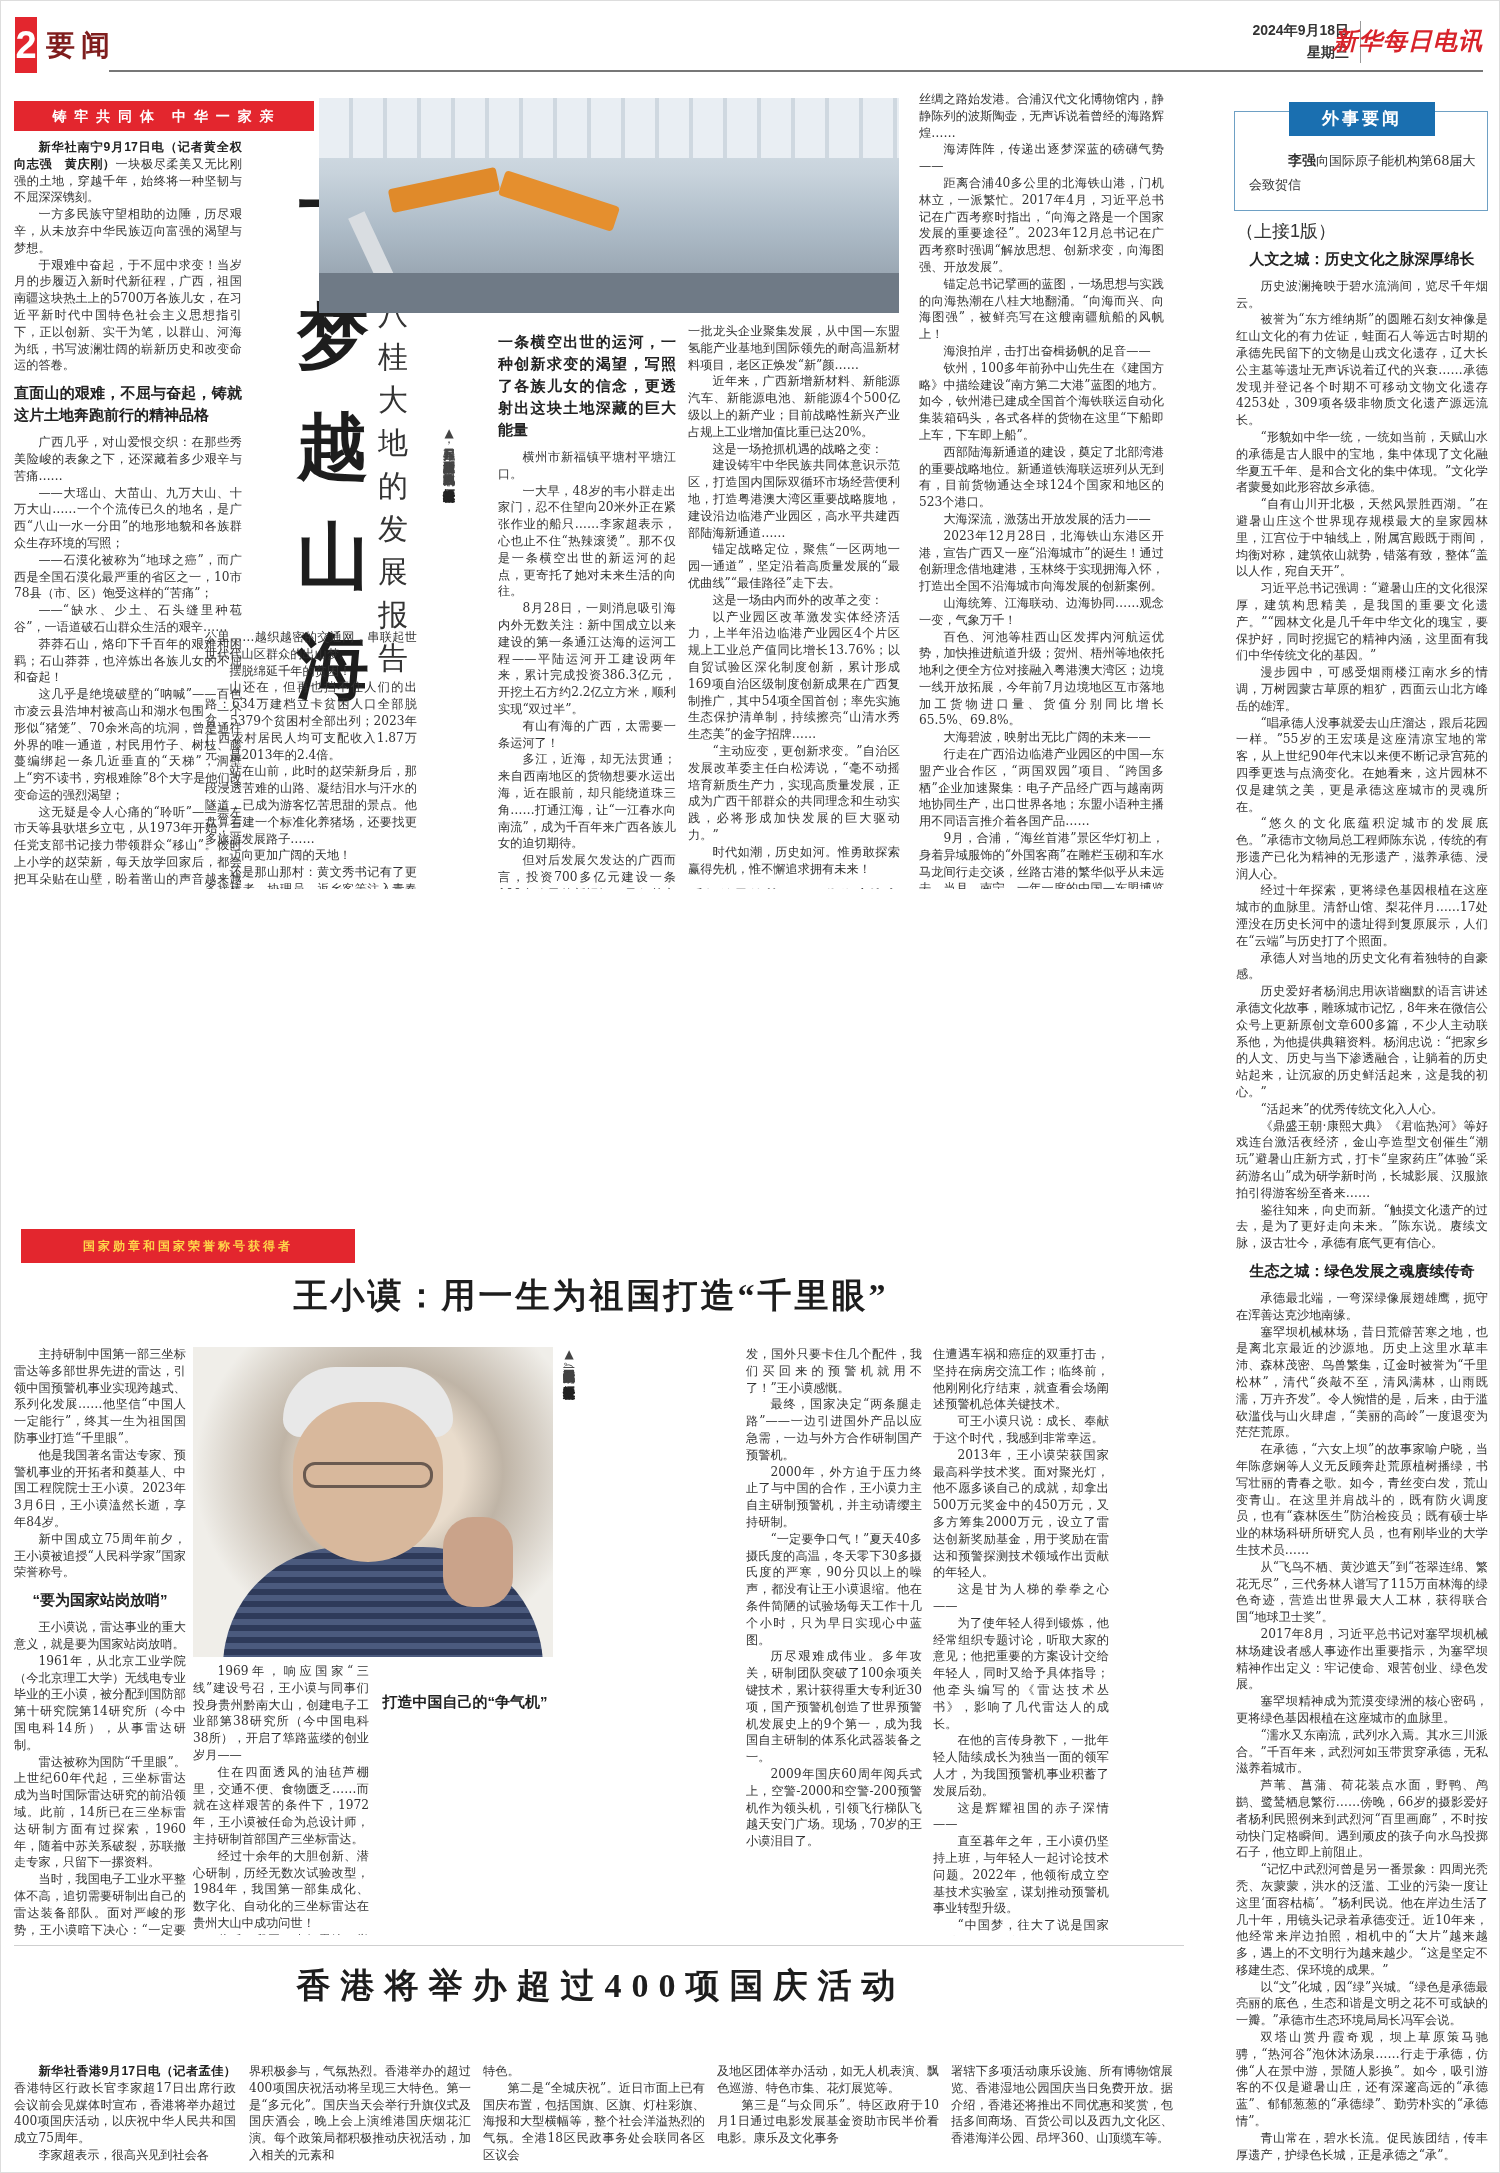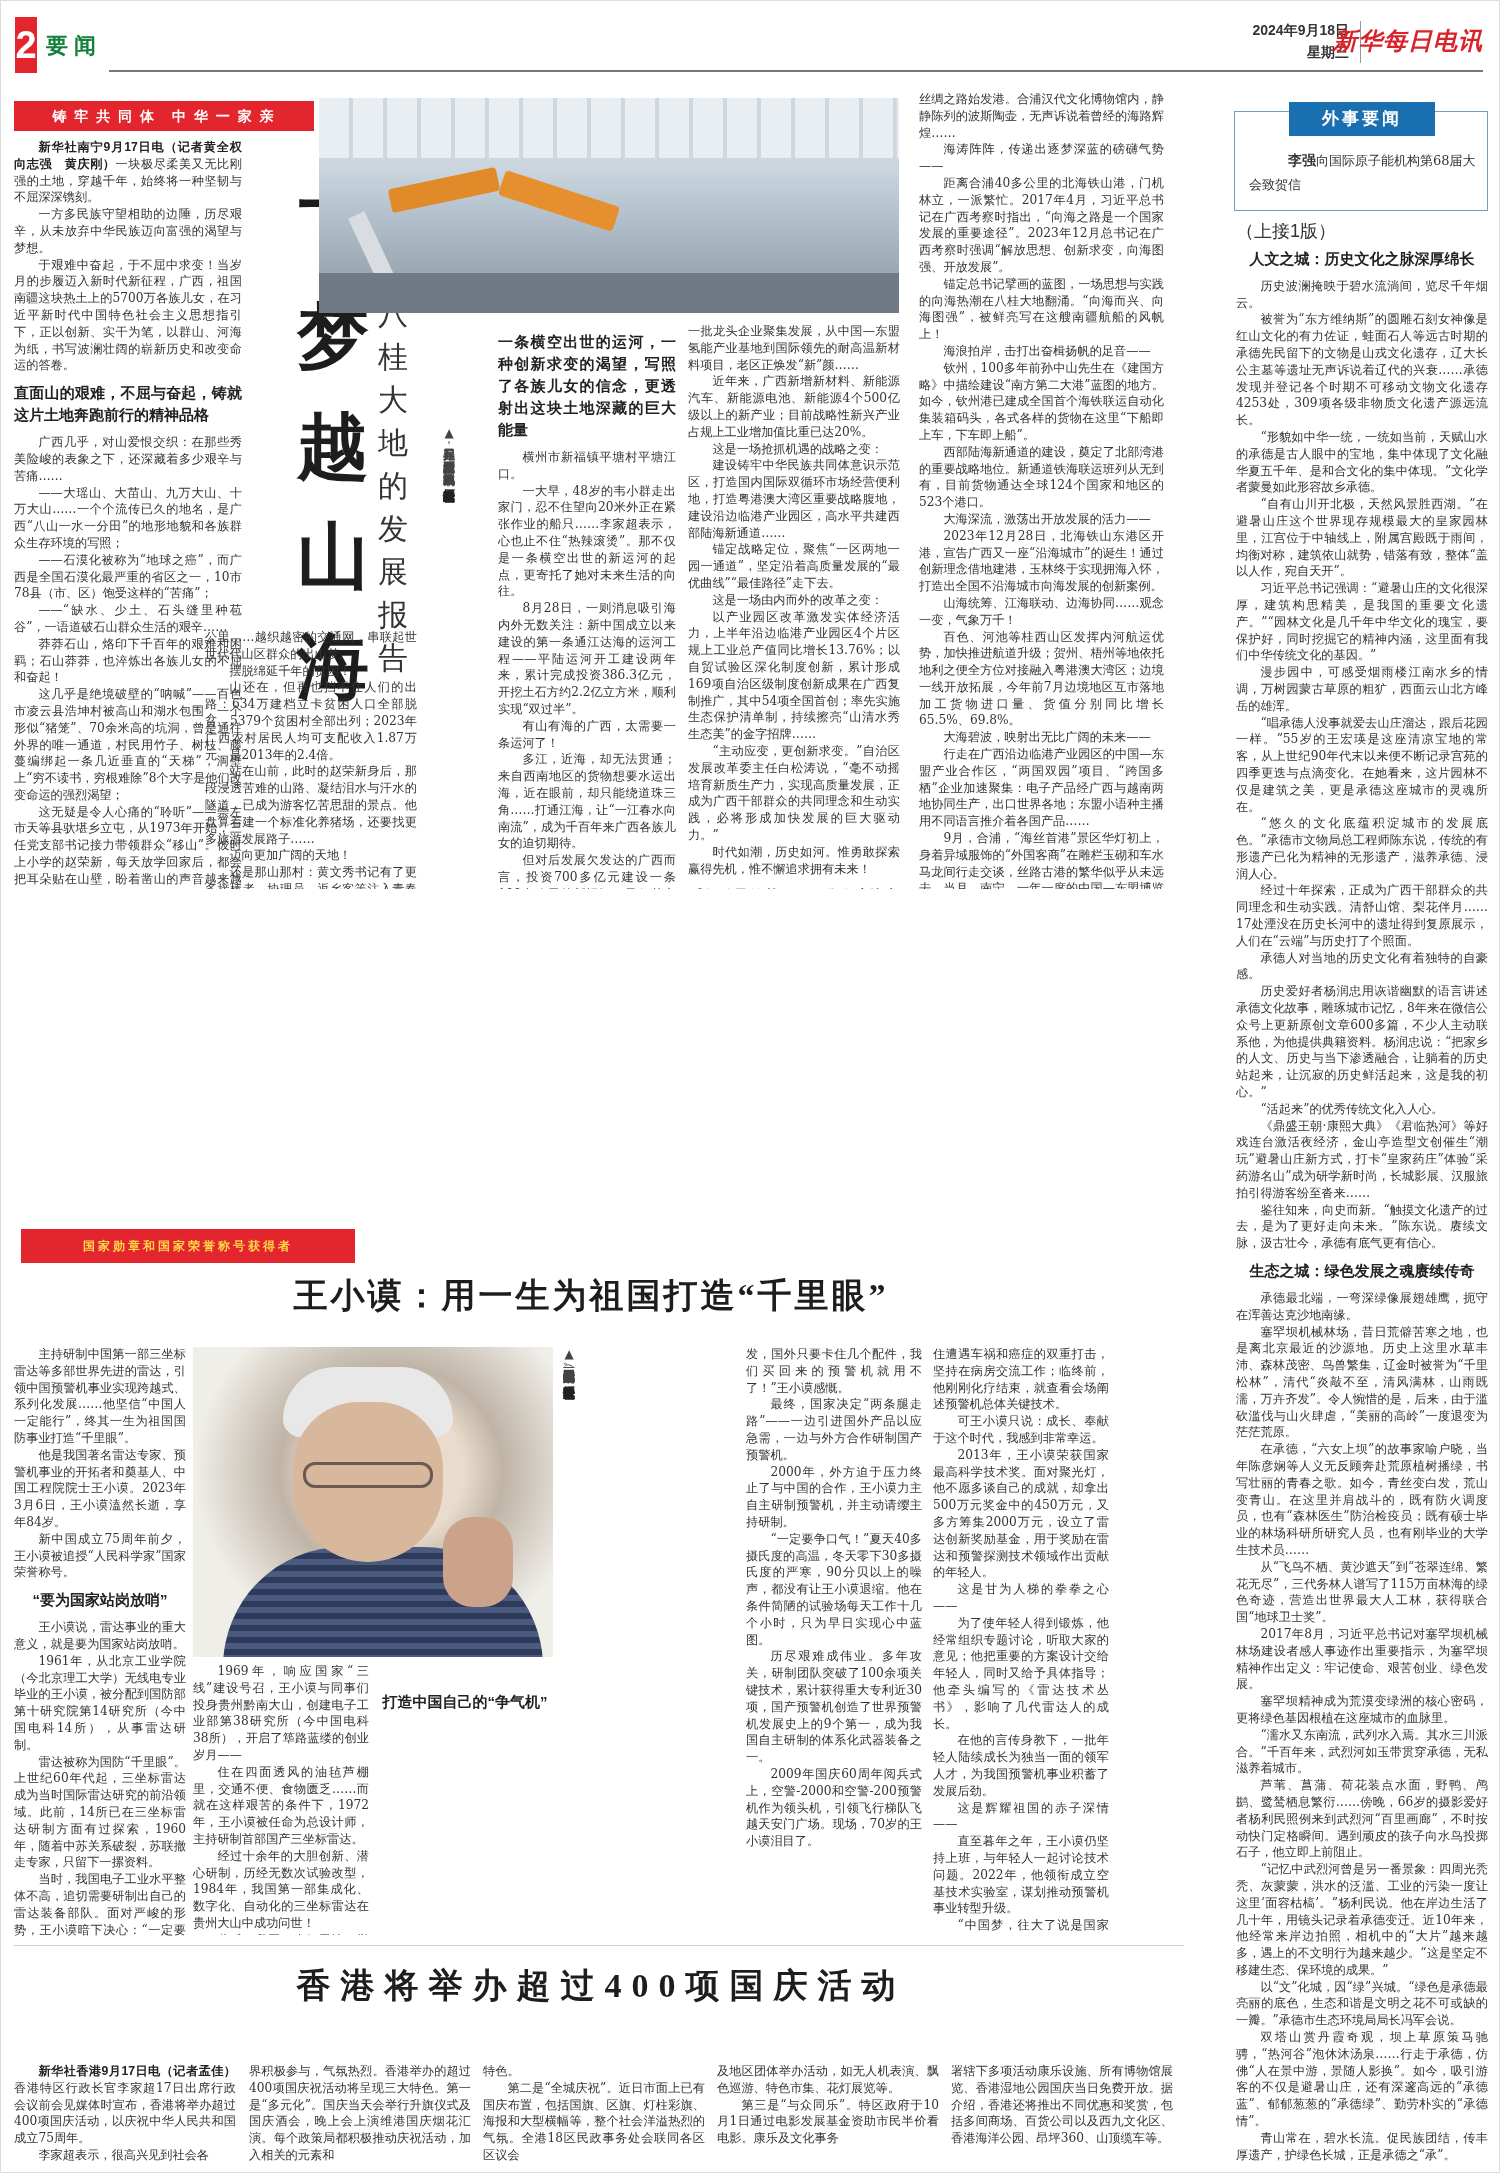--- a/index.html
+++ b/index.html
@@ -3,21 +3,21 @@
 <meta charset="utf-8">
 <style>
   * { box-sizing: border-box; margin: 0; padding: 0; }
   html, body { width: 1500px; height: 2173px; background: #ffffff; overflow: hidden; }
   body { font-family: "DejaVu Serif", "Liberation Serif", serif; color: #2a2a2a; position: relative; }
   .page { position: absolute; left: 0; top: 0; width: 1500px; height: 2173px; background: #fff; border: 1px solid #ddd; }
 
   
   .page-num { position: absolute; left: 14px; top: 16px; width: 22px; height: 56px; background: #e3262e; color: #fff;
     font-family: "Liberation Sans", sans-serif; font-weight: bold; font-size: 38px; text-align: center; line-height: 56px; }
-  .section-name { position: absolute; left: 45px; top: 16px; font-size: 22px; color: #15803d; font-weight: bold; letter-spacing: 6px; line-height: 56px; }
+  .section-name { position: absolute; left: 45px; top: 16px; font-size: 29px; color: #7f1d1d; font-weight: bold; letter-spacing: 6px; line-height: 56px; }
   .masthead-rule { position: absolute; left: 108px; right: 16px; top: 69px; border-top: 2px solid #777; }
   .mast-date { position: absolute; right: 150px; top: 18px; font-family: "Liberation Sans", sans-serif; font-size: 14px; font-weight: bold; color: #333; text-align: right; line-height: 22px; }
   .mast-div { position: absolute; right: 138px; top: 20px; height: 42px; border-left: 1px solid #999; }
   .mast-brand { position: absolute; right: 16px; top: 24px; font-size: 24px; color: #d8232a; font-weight: bold; font-style: italic; letter-spacing: 1px; }
 
   .red-banner { position: absolute; background: #e3262e; color: #fff; font-family: "Liberation Sans", sans-serif; font-weight: bold; text-align: center; }
   .col { position: absolute; font-size: 12.2px; line-height: 16.8px; text-align: justify; color: #333; overflow: hidden; }
   .col p { text-indent: 2em; }
   .col p.lead b { font-family: "Liberation Sans", sans-serif; font-weight: bold; color: #222; }
   .subhead { font-family: "Liberation Sans", sans-serif; font-weight: bold; font-size: 15px; line-height: 22px; color: #222; margin: 8px 0; text-indent: 0 !important; }
@@ -180,21 +180,21 @@
     <div style="font-family:'Liberation Sans',sans-serif; font-size:18px; margin-bottom:6px;">（上接1版）</div>
     <div class="subhead center">人文之城：历史文化之脉深厚绵长</div>
     <p>历史波澜掩映于碧水流淌间，览尽千年烟云。</p>
     <p>被誉为“东方维纳斯”的圆雕石刻女神像是红山文化的有力佐证，蛙面石人等远古时期的承德先民留下的文物是山戎文化遗存，辽大长公主墓等遗址无声诉说着辽代的兴衰……承德发现并登记各个时期不可移动文物文化遗存4253处，309项各级非物质文化遗产源远流长。</p>
     <p>“形貌如中华一统，一统如当前，天赋山水的承德是古人眼中的宝地，集中体现了文化融华夏五千年、是和合文化的集中体现。”文化学者蒙曼如此形容故乡承德。</p>
     <p>“自有山川开北极，天然风景胜西湖。”在避暑山庄这个世界现存规模最大的皇家园林里，江宫位于中轴线上，附属宫殿既于雨间，均衡对称，建筑依山就势，错落有致，整体“盖以人作，宛自天开”。</p>
     <p>习近平总书记强调：“避暑山庄的文化很深厚，建筑构思精美，是我国的重要文化遗产。”“园林文化是几千年中华文化的瑰宝，要保护好，同时挖掘它的精神内涵，这里面有我们中华传统文化的基因。”</p>
     <p>漫步园中，可感受烟雨楼江南水乡的情调，万树园蒙古草原的粗犷，西面云山北方峰岳的雄浑。</p>
     <p>“唱承德人没事就爱去山庄溜达，跟后花园一样。”55岁的王宏瑛是这座清凉宝地的常客，从上世纪90年代末以来便不断记录宫苑的四季更迭与点滴变化。在她看来，这片园林不仅是建筑之美，更是承德这座城市的灵魂所在。</p>
     <p>“悠久的文化底蕴积淀城市的发展底色。”承德市文物局总工程师陈东说，传统的有形遗产已化为精神的无形遗产，滋养承德、浸润人心。</p>
-    <p>经过十年探索，正成为广西干部群众的共同理念和生动实践。清舒山馆、梨花伴月……17处湮没在历史长河中的遗址得到复原展示，人们在“云端”与历史打了个照面。</p>
+    <p>经过十年探索，更将绿色基因根植在这座城市的血脉里。清舒山馆、梨花伴月……17处湮没在历史长河中的遗址得到复原展示，人们在“云端”与历史打了个照面。</p>
     <p>承德人对当地的历史文化有着独特的自豪感。</p>
     <p>历史爱好者杨润忠用诙谐幽默的语言讲述承德文化故事，雕琢城市记忆，8年来在微信公众号上更新原创文章600多篇，不少人主动联系他，为他提供典籍资料。杨润忠说：“把家乡的人文、历史与当下渗透融合，让躺着的历史站起来，让沉寂的历史鲜活起来，这是我的初心。”</p>
     <p>“活起来”的优秀传统文化入人心。</p>
     <p>《鼎盛王朝·康熙大典》《君临热河》等好戏连台激活夜经济，金山亭造型文创催生“潮玩”避暑山庄新方式，打卡“皇家药庄”体验“采药游名山”成为研学新时尚，长城影展、汉服旅拍引得游客纷至沓来……</p>
     <p>鉴往知来，向史而新。“触摸文化遗产的过去，是为了更好走向未来。”陈东说。赓续文脉，汲古壮今，承德有底气更有信心。</p>
     <div class="subhead center">生态之城：绿色发展之魂赓续传奇</div>
     <p>承德最北端，一弯深绿像展翅雄鹰，扼守在浑善达克沙地南缘。</p>
     <p>塞罕坝机械林场，昔日荒僻苦寒之地，也是离北京最近的沙源地。历史上这里水草丰沛、森林茂密、鸟兽繁集，辽金时被誉为“千里松林”，清代“炎敲不至，清风满林，山雨既濡，万卉齐发”。令人惋惜的是，后来，由于滥砍滥伐与山火肆虐，“美丽的高岭”一度退变为茫茫荒原。</p>
     <p>在承德，“六女上坝”的故事家喻户晓，当年陈彦娴等人义无反顾奔赴荒原植树播绿，书写壮丽的青春之歌。如今，青丝变白发，荒山变青山。在这里并肩战斗的，既有防火调度员，也有“森林医生”防治检疫员；既有硕士毕业的林场科研所研究人员，也有刚毕业的大学生技术员……</p>
     <p>从“飞鸟不栖、黄沙遮天”到“苍翠连绵、繁花无尽”，三代务林人谱写了115万亩林海的绿色奇迹，营造出世界最大人工林，获得联合国“地球卫士奖”。</p>

